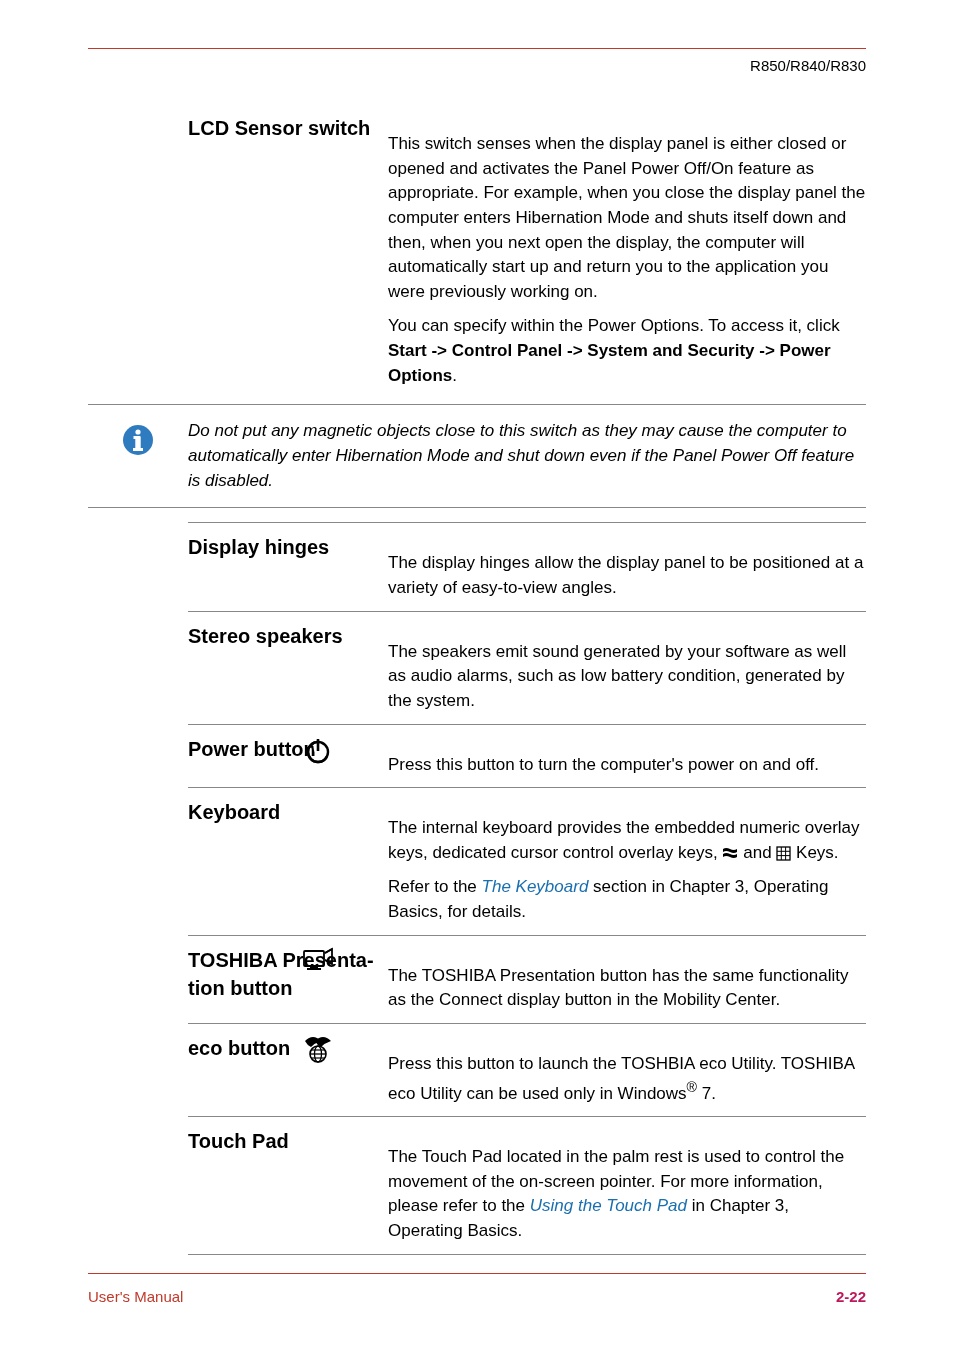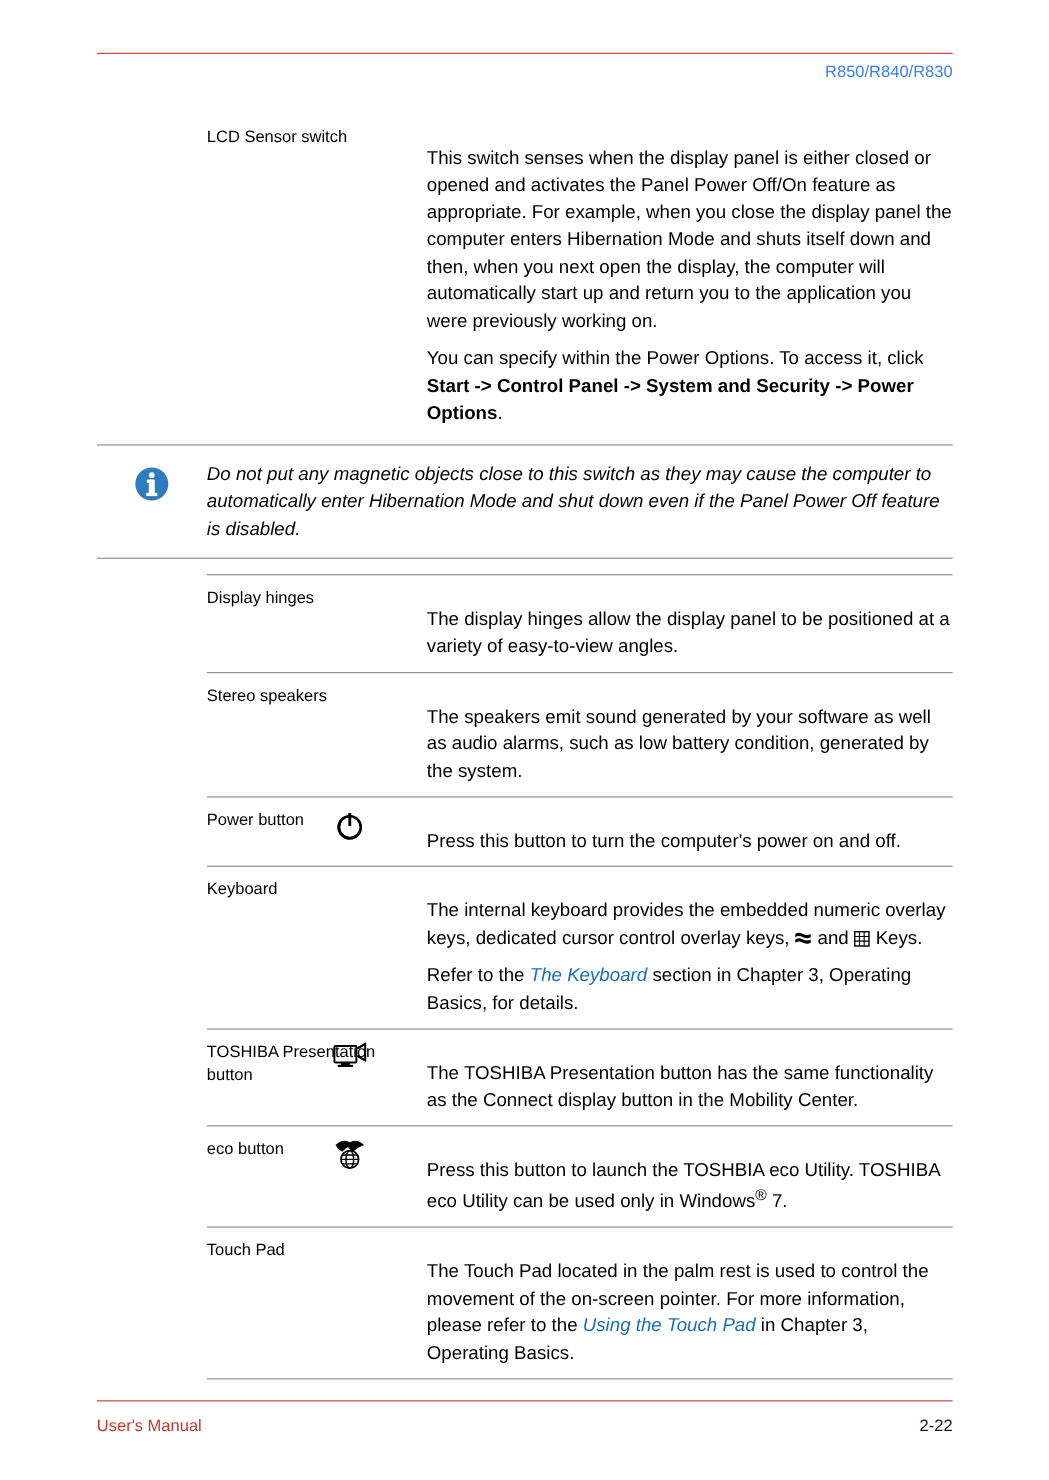--- a/index.html
+++ b/index.html
@@ -18,40 +18,40 @@
     flex-direction: column;
     position: relative;
   }
   .red-rule {
     border: none;
     border-top: 1.5px solid #c0392b;
     margin-bottom: 8px;
   }
   .top-header {
     text-align: right;
-    color: #3b82f6;
+    color: #000000;
     font-size: 15px;
     margin-bottom: 30px;
   }
   .content {
     flex: 1;
     padding-left: 100px;
   }
   .entry {
     display: flex;
     align-items: flex-start;
     border-top: 1px solid #888;
     padding: 10px 0 10px 0;
   }
   .entry.no-top-border { border-top: none; }
   .entry .label {
     width: 200px;
     flex-shrink: 0;
-    font-weight: normal;
-    font-size: 15px;
+    font-weight: bold;
+    font-size: 20px;
     line-height: 1.4;
     padding-right: 10px;
   }
   .entry .desc {
     flex: 1;
     font-size: 17px;
     line-height: 1.45;
     margin-top: 18px;
   }
   .desc p { margin-bottom: 10px; }
@@ -96,21 +96,21 @@
     align-items: flex-end;
     margin-top: auto;
     padding-top: 8px;
   }
   .footer-rule {
     border: none;
     border-top: 1.5px solid #c0392b;
     margin-bottom: 6px;
   }
   .footer-left { color: #c0392b; font-size: 15px; }
-  .footer-right { color: #0f172a; font-size: 15px; }
+  .footer-right { color: #be185d; font-size: 15px; font-weight: bold; }
   .inline-icon {
     display: inline-block;
     vertical-align: middle;
   }
   .bold { font-weight: bold; }
 </style>
 </head>
 <body>
 
 <div class="page">

